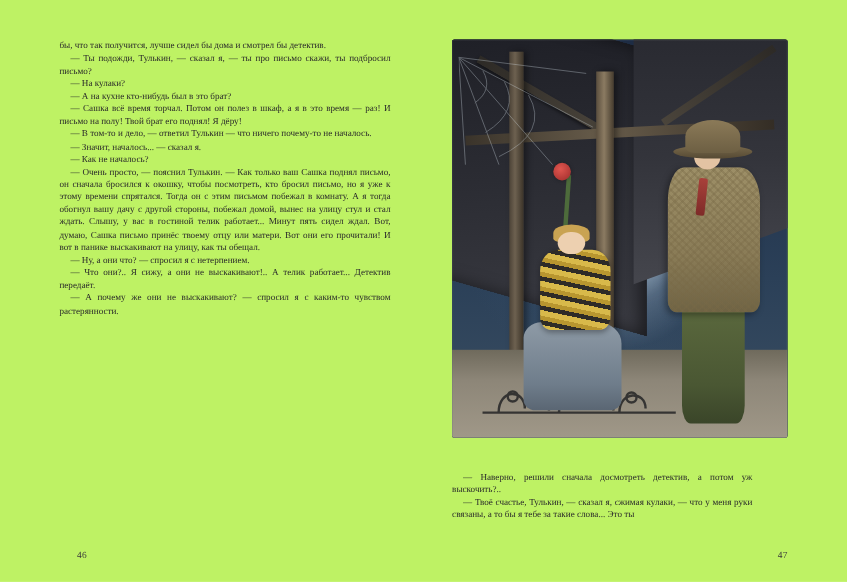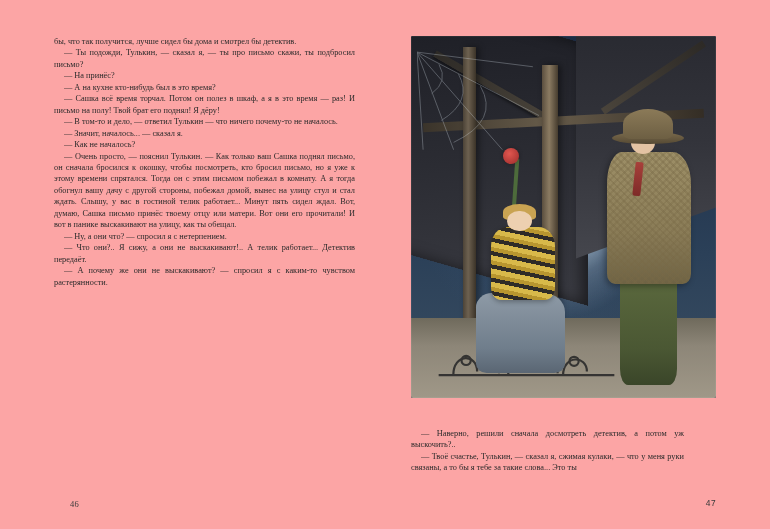--- a/index.html
+++ b/index.html
@@ -10,21 +10,21 @@
   body {
     width: 770px;
     height: 529px;
     overflow: hidden;
     font-family: "Liberation Serif", serif;
   }
   .spread {
     position: relative;
     width: 770px;
     height: 529px;
-    background: #fca5a5;
+    background: #bef264;
     box-sizing: border-box;
   }
   
   .page-left {
     position: absolute;
     left: 0; top: 0;
     width: 385px; height: 529px;
     box-sizing: border-box;
     padding: 36px 30px 0 54px;
   }
@@ -47,21 +47,21 @@
   }
   .folio {
     position: absolute;
     bottom: 20px;
     font-size: 8.5px;
     color: #3a3a3a;
     font-family: "Liberation Serif", serif;
     letter-spacing: 0.2px;
   }
   .folio-left { left: 70px; }
-  .folio-right { right: 54px; font-family: Liberation Mono, monospace; }
+  .folio-right { right: 54px; }
 
   
   .page-right {
     position: absolute;
     left: 385px; top: 0;
     width: 385px; height: 529px;
     box-sizing: border-box;
     padding: 36px 86px 0 26px;
   }
   .illustration {
@@ -286,22 +286,22 @@
 </style>
 </head>
 <body>
 
 <div class="spread">
 
   <div class="page-left">
     <div class="body-text">
       <p class="p-cont">бы, что так получится, лучше сидел бы дома и смотрел бы детектив.</p>
       <p class="p-dash">— Ты подожди, Тулькин, — сказал я, — ты про письмо скажи, ты подбросил письмо?</p>
-      <p class="p-dash">— На принёс?</p>
-      <p class="p-dash">— А на кухне кто-нибудь был в это время?</p>
+      <p class="p-dash">— На кулаки?</p>
+      <p class="p-dash">— А на кухне кто-нибудь был в это брат?</p>
       <p class="p-dash">— Сашка всё время торчал. Потом он полез в шкаф, а я в это время — раз! И письмо на полу! Твой брат его поднял! Я дёру!</p>
       <p class="p-dash">— В том-то и дело, — ответил Тулькин — что ничего почему-то не началось.</p>
       <p class="p-dash">— Значит, началось... — сказал я.</p>
       <p class="p-dash">— Как не началось?</p>
       <p class="p-dash">— Очень просто, — пояснил Тулькин. — Как только ваш Сашка поднял письмо, он сначала бросился к окошку, чтобы посмотреть, кто бросил письмо, но я уже к этому времени спрятался. Тогда он с этим письмом побежал в комнату. А я тогда обогнул вашу дачу с другой стороны, побежал домой, вынес на улицу стул и стал ждать. Слышу, у вас в гостиной телик работает... Минут пять сидел ждал. Вот, думаю, Сашка письмо принёс твоему отцу или матери. Вот они его прочитали! И вот в панике выскакивают на улицу, как ты обещал.</p>
       <p class="p-dash">— Ну, а они что? — спросил я с нетерпением.</p>
       <p class="p-dash">— Что они?.. Я сижу, а они не выскакивают!.. А телик работает... Детектив передаёт.</p>
       <p class="p-dash">— А почему же они не выскакивают? — спросил я с каким-то чувством растерянности.</p>
     </div>
     <div class="folio folio-left">46</div>

